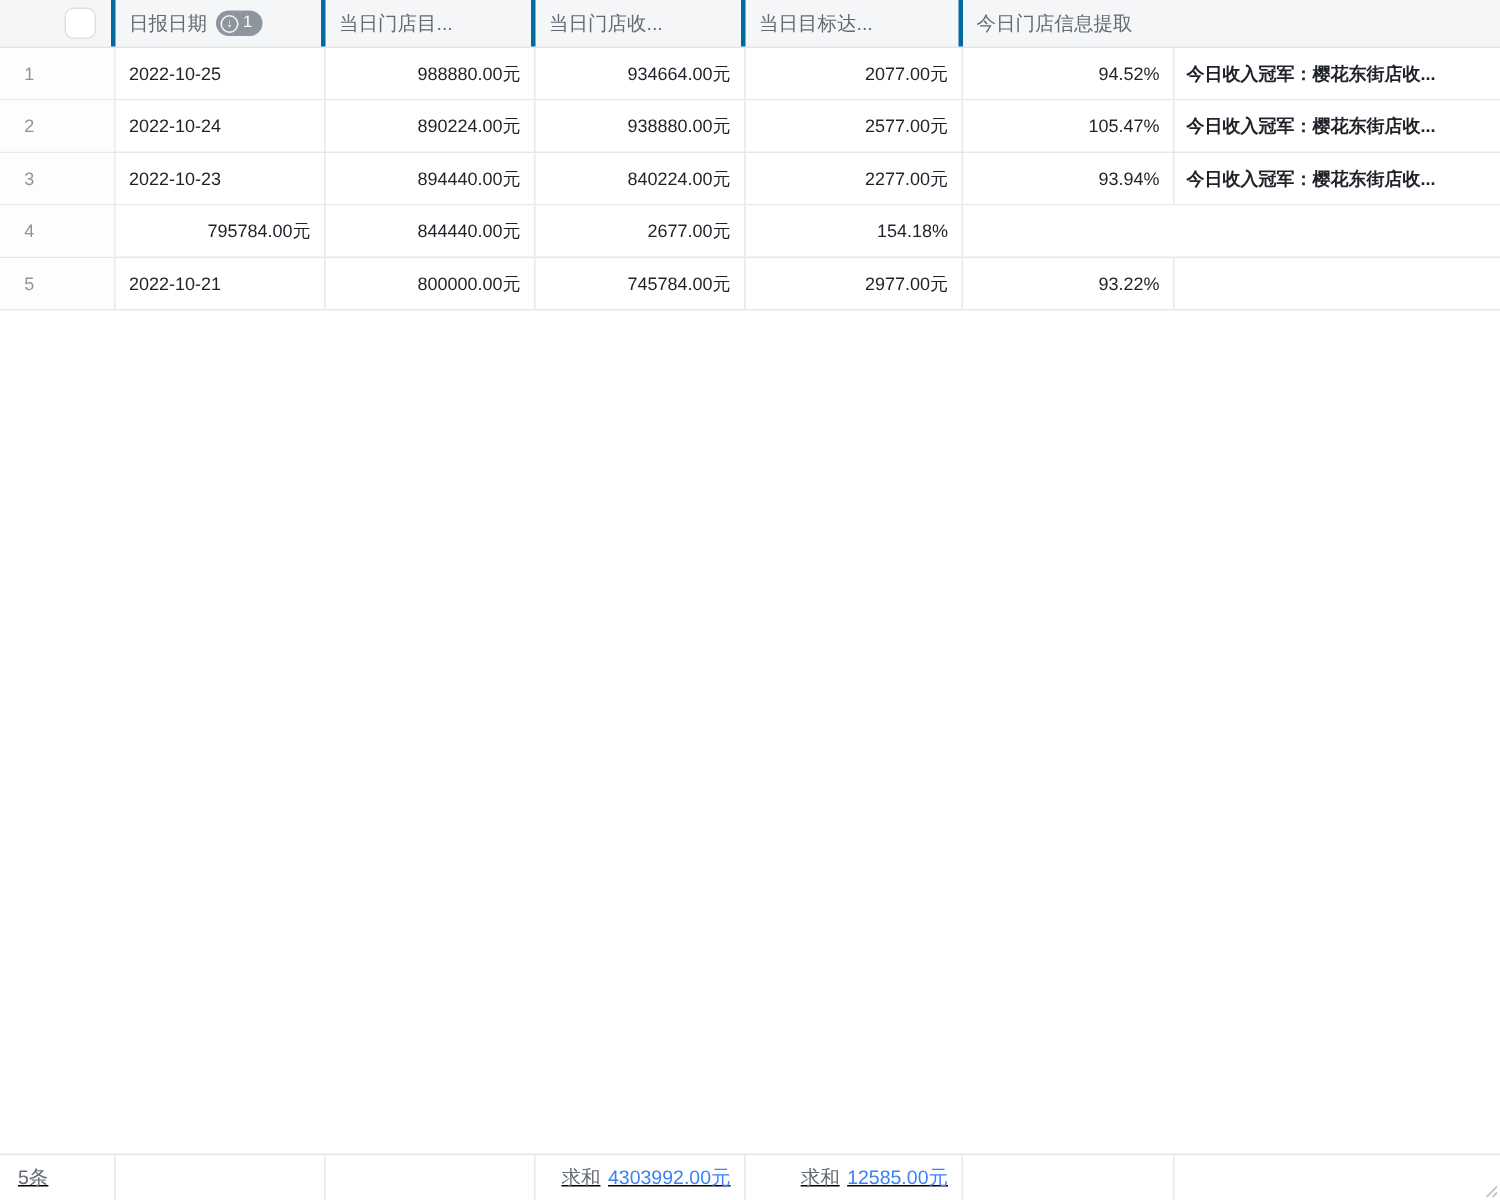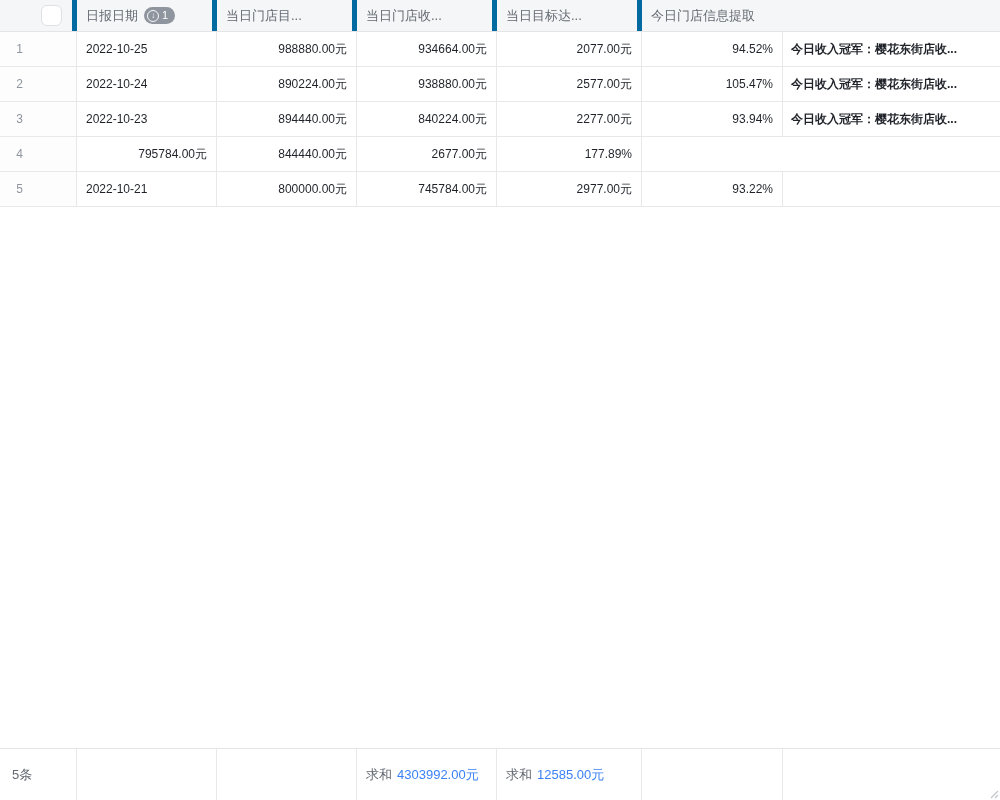--- a/index.html
+++ b/index.html
@@ -8,21 +8,21 @@
     position:relative; width:1000px; height:800px; background:#ffffff;
     font-family:"Liberation Sans", sans-serif; overflow:hidden;
   }
   .grid { display:grid; grid-template-columns:77px 140px 140px 140px 145px 141px 1fr; }
 
   
   .header-row { height:32px; background:#f5f6f7; border-bottom:1px solid #e4e5e7; }
   .hcell {
     display:flex; align-items:center; gap:6px;
     font-size:13px; color:#646a73; padding:0 9px;
-    border-right:5px solid #0369a1; white-space:nowrap; overflow:hidden;
+    border-right:3px solid #0369a1; white-space:nowrap; overflow:hidden;
   }
   .grid > *:last-child { border-right:none; }
   .hcell.numhead { justify-content:flex-end; padding-right:10px; }
   .checkbox {
     width:21px; height:21px; background:#ffffff;
     border:1.5px solid #dee0e3; border-radius:6px; flex:0 0 auto;
   }
   .sort-badge {
     display:inline-flex; align-items:center; gap:3px;
     height:17px; padding:0 7px 0 3px; border-radius:9px;
@@ -44,30 +44,30 @@
   }
   .cell.rownum {
     justify-content:center; padding:0 37px 0 0;
     font-size:12px; font-weight:400; color:#8f959e; background:#fdfdfd;
   }
   .cell.right { justify-content:flex-end; }
   .cell.info  { font-weight:700; padding:0 8px; }
 
   
   .footer-row {
-    position:absolute; left:0; right:0; bottom:0; height:52px;
-    background:#fff; border-top:1px solid #e4e5e7;
+    position:absolute; left:0; right:0; bottom:0; height:31px;
+    background:#fff; border-top:1px solid #e4e5e7;text-decoration:underline;
   }
   .fcell {
     display:flex; align-items:center; padding:0 9px;
     font-size:13px; color:#646a73; border-right:1px solid #e7e8ea;
     white-space:nowrap; overflow:hidden;
   }
   .fcell.count { padding-left:12px; }
-  .fcell.right { }
+  .fcell.right { justify-content:flex-end; }
   .sum-value { color:#3b82f6; font-weight:500; margin-left:5px; }
 
   .resize-grip { position:absolute; right:1px; bottom:1px; }
 </style>
 </head>
 <body>
 
 <div class="sheet">
 
   <div class="grid header-row">
@@ -125,21 +125,21 @@
     <div class="cell right">2277.00元</div>
     <div class="cell right">93.94%</div>
     <div class="cell info">今日收入冠军：樱花东街店收...</div>
   </div>
 
   <div class="grid data-row">
     <div class="cell rownum">4</div>
     <div class="cell right">795784.00元</div>
     <div class="cell right">844440.00元</div>
     <div class="cell right">2677.00元</div>
-    <div class="cell right">177.89%</div>
+    <div class="cell right">154.18%</div>
     <div class="cell info"></div>
   </div>
 
   <div class="grid data-row">
     <div class="cell rownum">5</div>
     <div class="cell">2022-10-21</div>
     <div class="cell right">800000.00元</div>
     <div class="cell right">745784.00元</div>
     <div class="cell right">2977.00元</div>
     <div class="cell right">93.22%</div>

